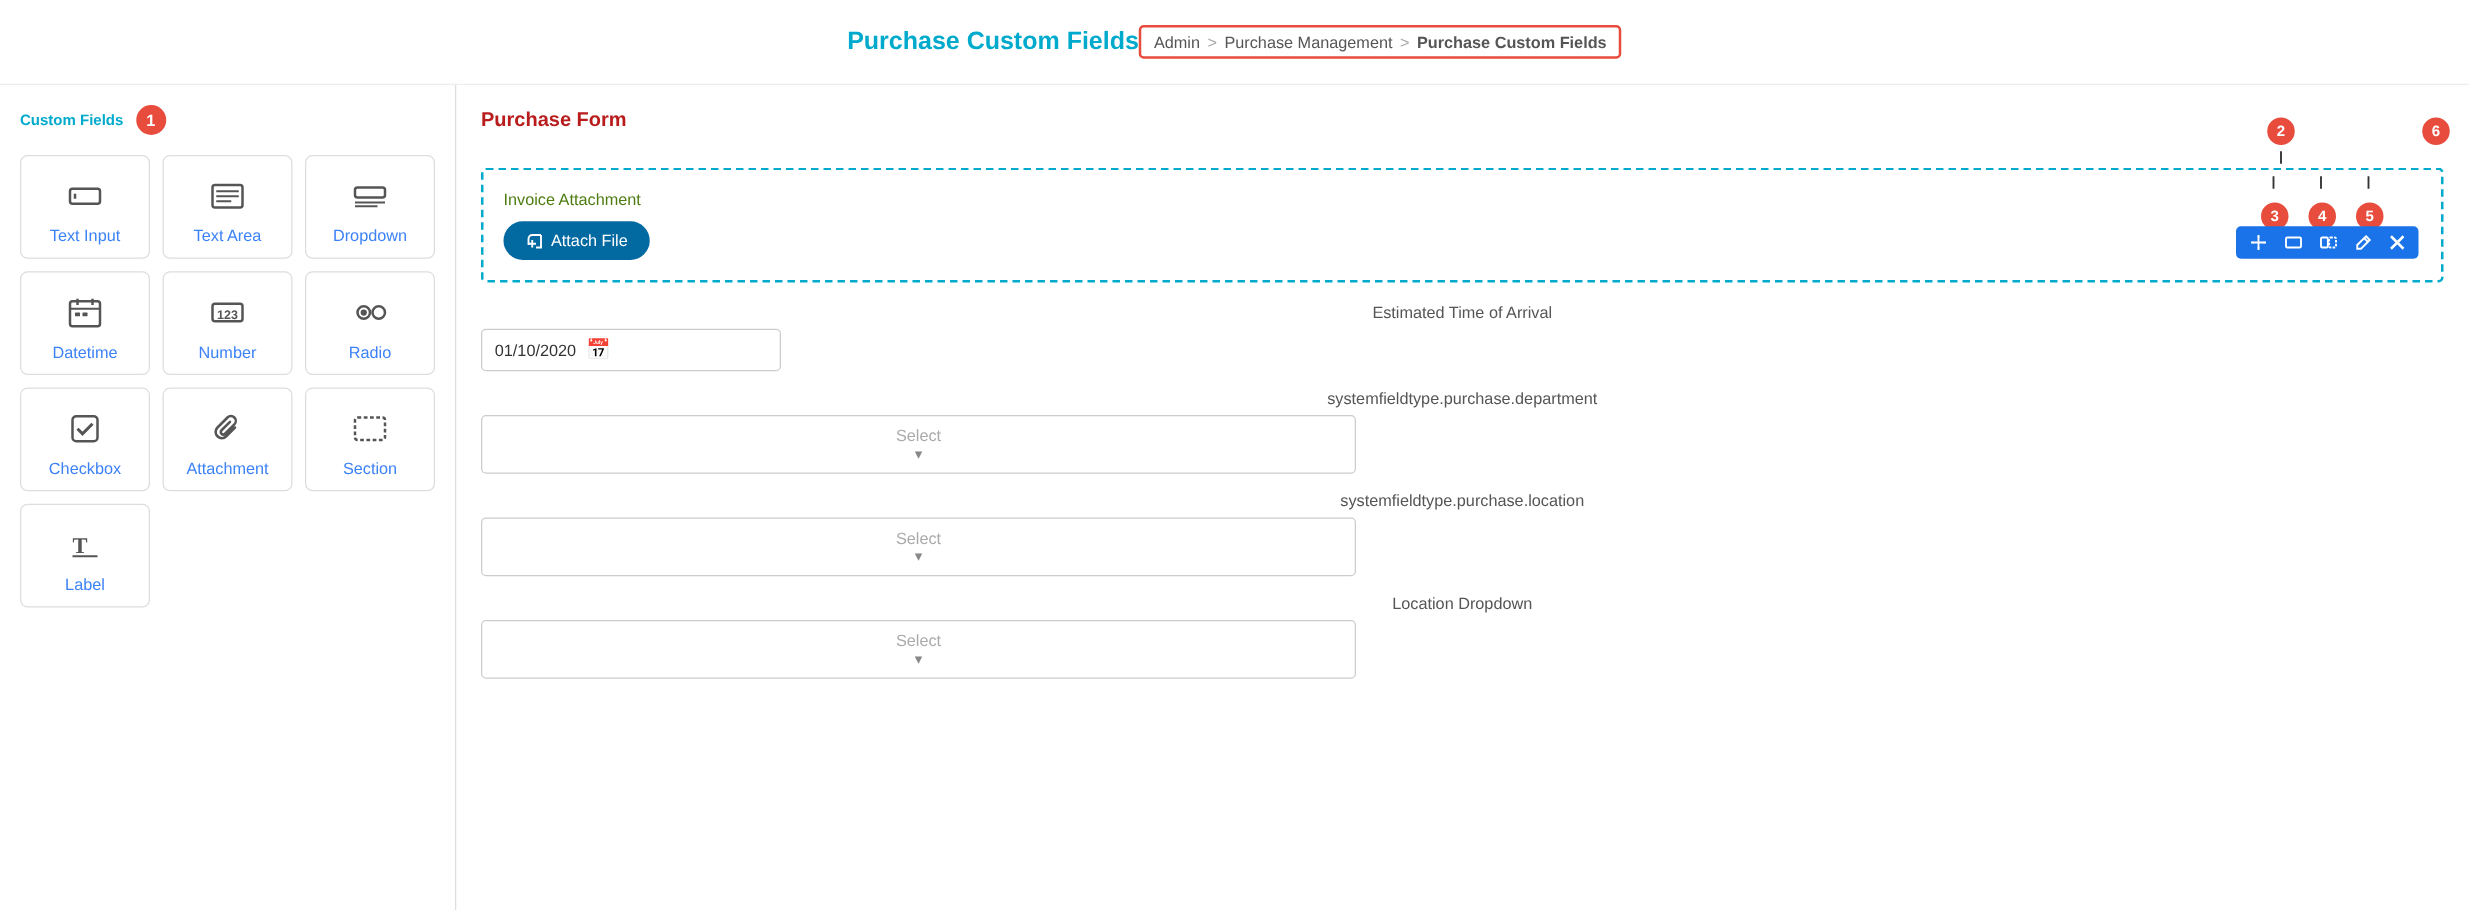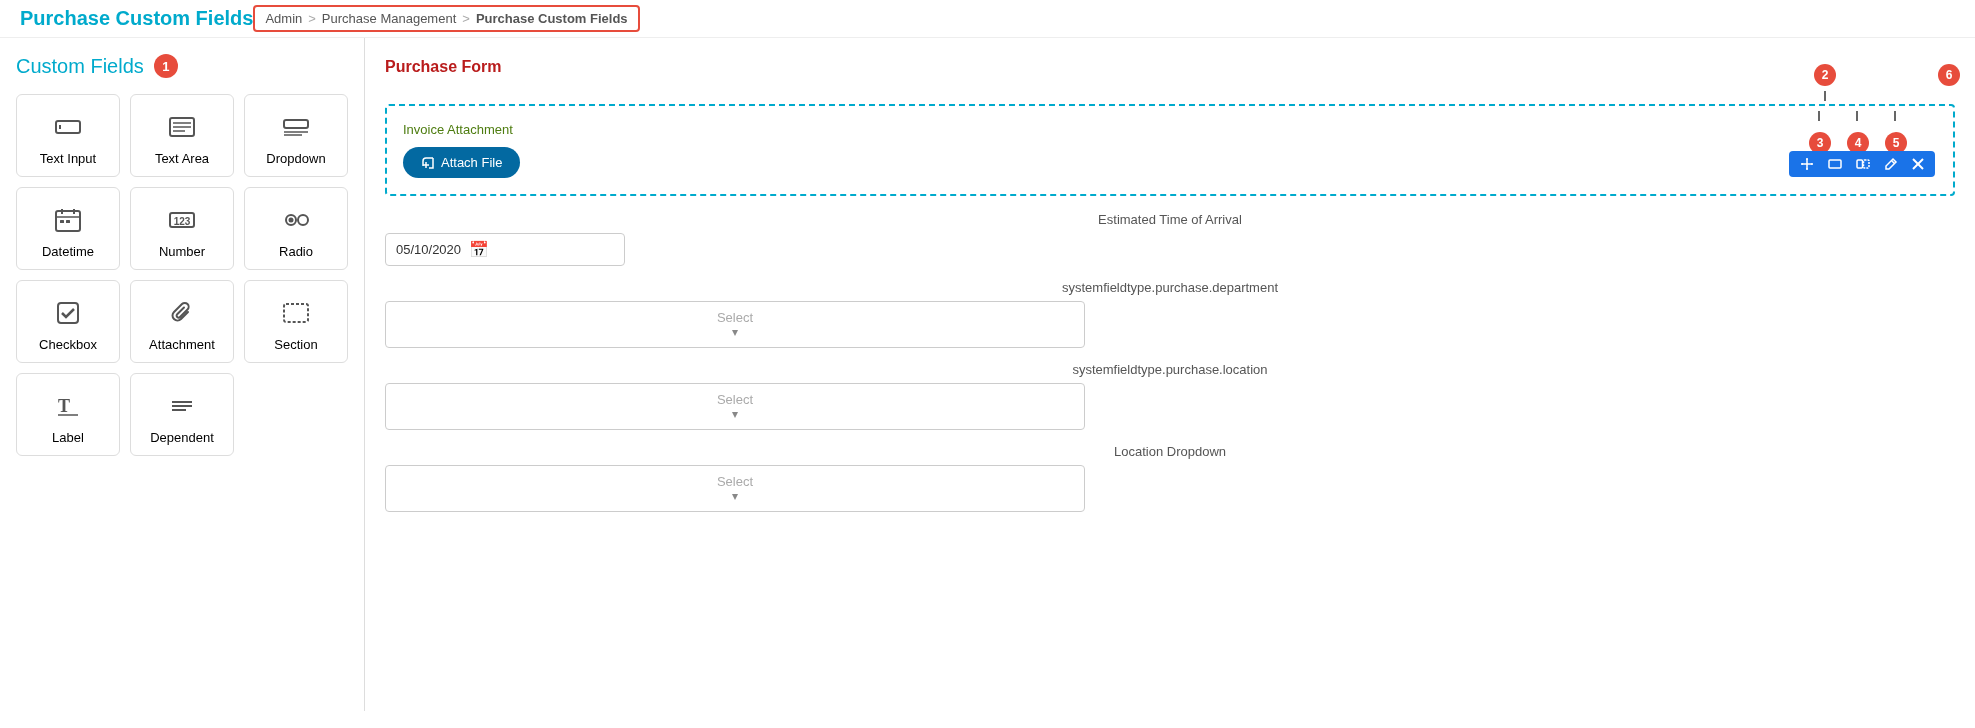--- a/index.html
+++ b/index.html
@@ -2,22 +2,22 @@
 <html><head>
   <meta charset="utf-8">
   <style>
     * { box-sizing: border-box; margin: 0; padding: 0; }
     body { font-family: Arial, sans-serif; background: #fff; color: #333; font-size: 14px; }
 
     
     .header {
       display: flex;
       align-items: center;
-      justify-content: flex-start;
-      padding: 5px 20px;
+      justify-content: center;
+      padding: 20px 20px;
       border-bottom: 1px solid #eee;
     }
     .header-title {
       color: #00aacc;
       font-size: 20px;
       font-weight: 700;
     }
     .breadcrumb {
       display: flex;
       align-items: center;
@@ -46,22 +46,22 @@
       flex-shrink: 0;
     }
     .sidebar-header {
       display: flex;
       align-items: center;
       gap: 10px;
       margin-bottom: 16px;
     }
     .sidebar-title {
       color: #00aacc;
-      font-size: 20px;
-      font-weight: 400;
+      font-size: 12px;
+      font-weight: 700;
     }
     .badge {
       background: #e74c3c;
       color: #fff;
       border-radius: 50%;
       width: 24px;
       height: 24px;
       display: flex;
       align-items: center;
       justify-content: center;
@@ -87,21 +87,21 @@
     .field-icon {
       font-size: 22px;
       color: #701a75;
       display: flex;
       align-items: center;
       justify-content: center;
       height: 32px;
     }
     .field-label {
       font-size: 13px;
-      color: #000000;
+      color: #3b82f6;
       text-align: center;
     }
 
     
     .content {
       flex: 1;
       padding: 20px;
       overflow-y: auto;
       position: relative;
     }
@@ -321,30 +321,20 @@
       <div class="field-item">
         <div class="field-icon">
           <svg width="28" height="28" viewBox="0 0 28 28" fill="none">
             <text x="4" y="20" font-size="18" fill="#555" font-weight="700" font-family="serif">T</text>
             <line x1="4" y1="23" x2="24" y2="23" stroke="#555" stroke-width="1.5"></line>
           </svg>
         </div>
         <span class="field-label">Label</span>
       </div>
 
-      <div class="field-item">
-        <div class="field-icon">
-          <svg width="28" height="28" viewBox="0 0 28 28" fill="none">
-            <line x1="4" y1="10" x2="24" y2="10" stroke="#555" stroke-width="2"></line>
-            <line x1="4" y1="14" x2="24" y2="14" stroke="#555" stroke-width="2"></line>
-            <line x1="4" y1="18" x2="18" y2="18" stroke="#555" stroke-width="2"></line>
-          </svg>
-        </div>
-        <span class="field-label">Dependent</span>
-      </div>
 
     </div>
   </div>
 
   <div class="content">
     <h2 class="content-title">Purchase Form</h2>
 
     <div style="position: absolute; top: 58px; right: 20px; z-index: 20;">
       
       <div style="position: relative; display: inline-block;">
@@ -412,21 +402,21 @@
             <line x1="5" y1="12" x2="5" y2="6"></line>
             <line x1="2" y1="9" x2="8" y2="9"></line>
           </svg>
         <span>Attach File</span>
       </button>
     </div>
 
     <div class="form-field">
       <div class="form-field-label">Estimated Time of Arrival</div>
       <div class="date-input">
-        <span>05/10/2020</span>
+        <span>01/10/2020</span>
         <span class="cal-icon">📅</span>
       </div>
     </div>
 
     <div class="form-field">
       <div class="form-field-label">systemfieldtype.purchase.department</div>
       <div class="select-field">
         <span>Select</span>
         <span class="chevron">▾</span>
       </div>

